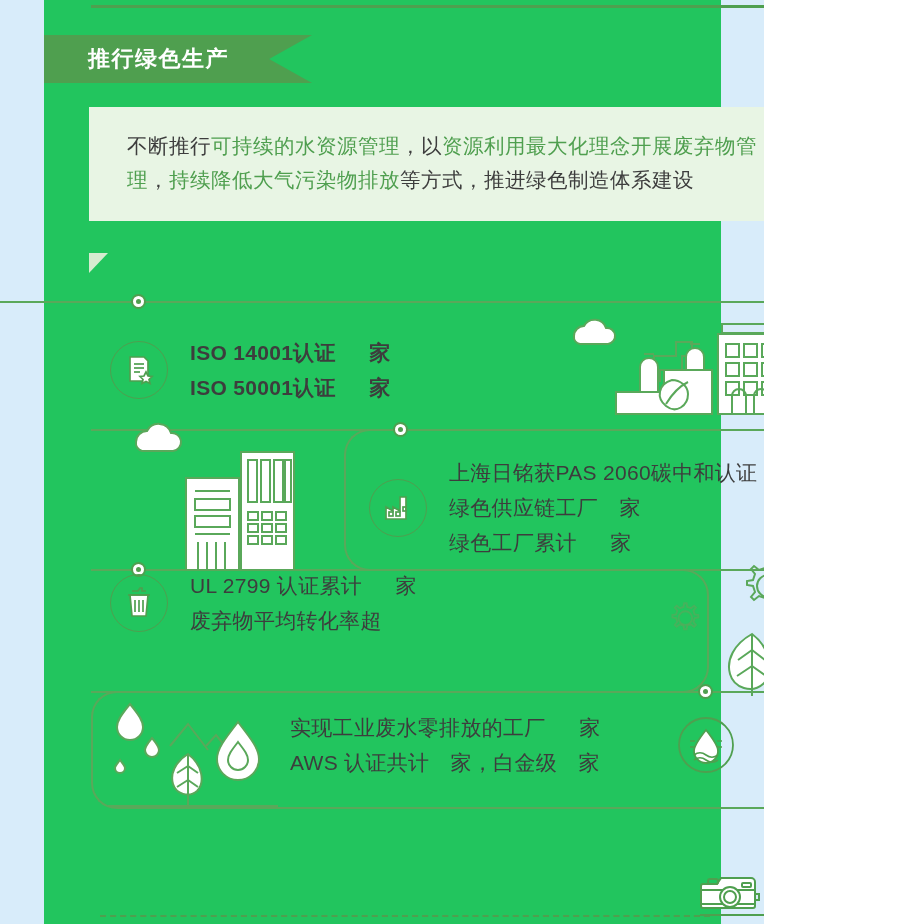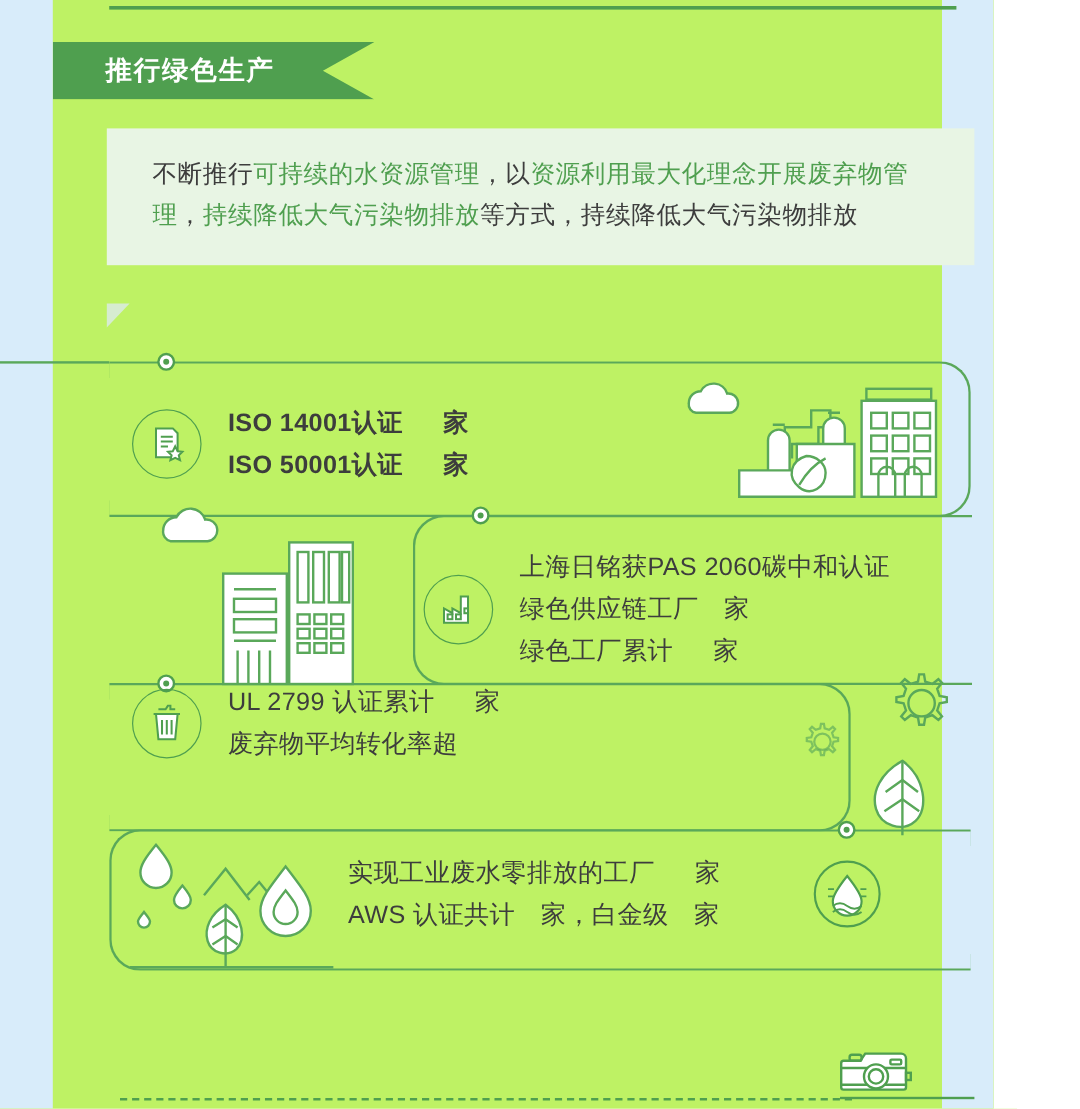--- a/index.html
+++ b/index.html
@@ -3,21 +3,21 @@
 <meta charset="utf-8">
 <style>
   html,body{margin:0;padding:0;}
   body{
     width:900px;height:924px;
     background:#ffffff;
     font-family:"Liberation Sans","DejaVu Sans",sans-serif;
     overflow:hidden;
     position:relative;
   }
-  .page{position:relative;width:828px;height:924px;background:#bef264;overflow:hidden;}
+  .page{position:relative;width:764px;height:924px;background:#22c55e;overflow:hidden;}
 
   
   .side-strip{position:absolute;top:0;bottom:0;width:44px;background:#d8ecfa;}
   .side-strip.left{left:0;}
   .side-strip.right{right:0;left:auto;width:43px;}
 
   
   .top-rule{position:absolute;left:91px;top:5px;width:706px;height:3px;background:#4f9f4f;}
 
   
@@ -82,21 +82,21 @@
   .circ-icon{
     width:56px;height:56px;border-radius:50%;border:1.6px solid #4f9f4f;
     display:flex;align-items:center;justify-content:center;flex:none;
   }
   .txtblk{margin-left:22px;}
   .txtblk div{
     font-size:21px;line-height:35px;color:#3d3d3d;white-space:pre;letter-spacing:.3px;
   }
 
   .b1{left:110px;top:335px;font-weight:bold;}
-  .b2{left:353px;top:455px;}
+  .b2{left:369px;top:455px;}
   .b3{left:110px;top:568px;}
   .b4{left:290px;top:710px;}
 
   
   .deco{position:absolute;}
   .d-factory{left:556px;top:312px;}
   .d-buildings{left:128px;top:420px;}
   .d-gears{left:668px;top:554px;}
   .d-water{left:108px;top:698px;}
   .d-awsicon{left:676px;top:715px;}
@@ -117,21 +117,21 @@
   <div class="side-strip left"></div>
   <div class="side-strip right"></div>
 
   <div class="top-rule"></div>
 
   <div class="banner">
     <span class="banner-title">推行绿色生产</span>
   </div>
 
   <div class="intro">
-    <p><span>不断推行</span><span class="hl">可持续的水资源管理</span><span>，以</span><span class="hl">资源利用最大化理念开展废弃物管理</span><span>，</span><span class="hl">持续降低大气污染物排放</span><span>等方式，持续降低大气污染物排放</span></p>
+    <p><span>不断推行</span><span class="hl">可持续的水资源管理</span><span>，以</span><span class="hl">资源利用最大化理念开展废弃物管理</span><span>，</span><span class="hl">持续降低大气污染物排放</span><span>等方式，推进绿色制造体系建设</span></p>
   </div>
   <div class="intro-tail"></div>
 
   <div class="rows">
     <div class="row-clip-left"></div>
     <div class="row r1"></div>
     <div class="row r2"></div>
     <div class="row r3"></div>
     <div class="row r4"></div>
 

